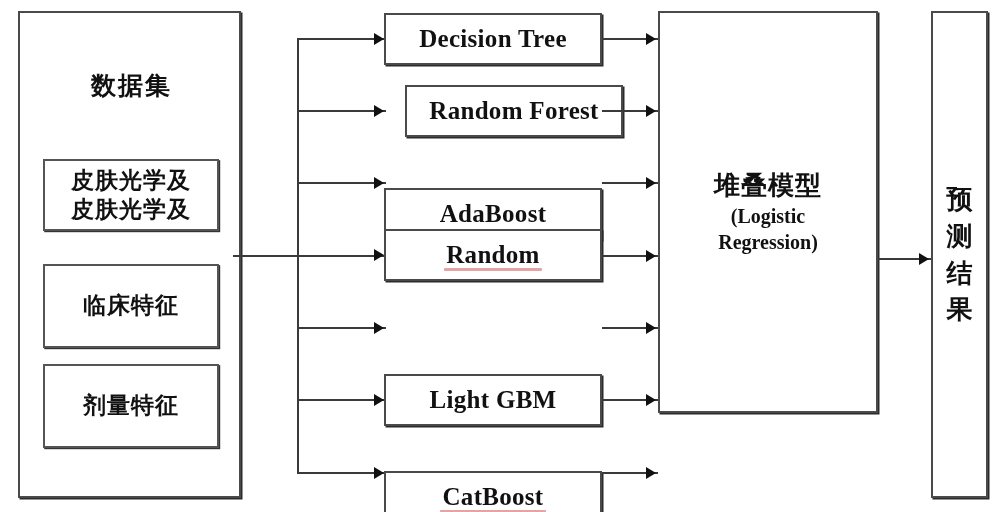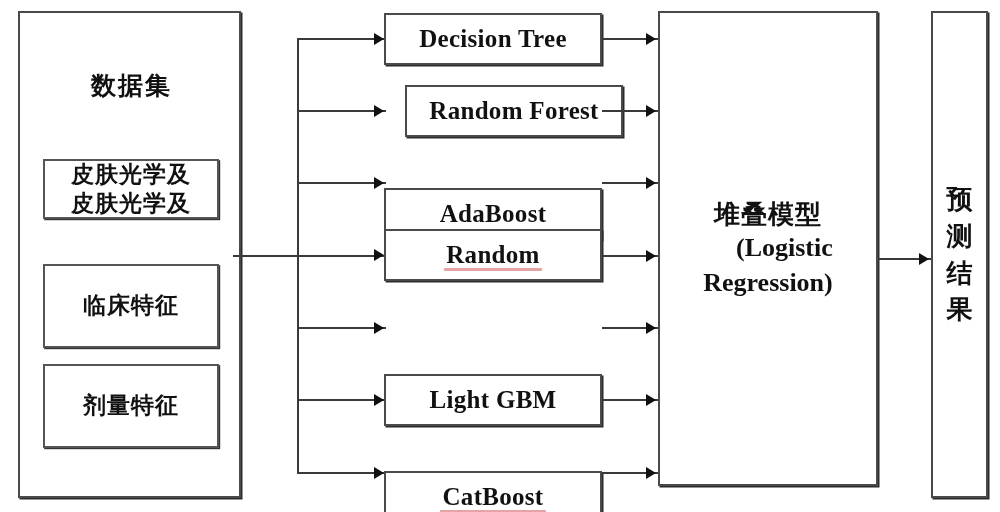--- a/index.html
+++ b/index.html
@@ -59,21 +59,21 @@
     border: 2px solid #555555;
     box-shadow: 1.2px 1.2px 0 0 #333333;
     display: flex;
     align-items: center;
     justify-content: center;
     text-align: center;
     font-size: 23px;
     line-height: 1.28;
     letter-spacing: 1px;
   }
-  #feature-box-0 { top: 146px; height: 60px; }
+  #feature-box-0 { top: 146px; height: 72px; }
   #feature-box-1 { top: 251px; height: 84px; }
   #feature-box-2 { top: 351px; height: 84px; }
 
   
   .model-box {
     left: 384px;
     width: 218px;
     height: 52px;
     display: flex;
     align-items: center;
@@ -94,38 +94,37 @@
     height: 3px;
     background: #e6a3a3;
     border-radius: 1px;
   }
 
   
   #stacking-box {
     left: 658px;
     top: 11px;
     width: 220px;
-    height: 475px;
+    height: 402px;
     display: flex;
     align-items: center;
     justify-content: center;
   }
   #stacking-text {
     text-align: center;
     line-height: 1.32;
   }
   #stacking-line-0 {
     display: block;
     font-size: 26px;
     letter-spacing: 1px;
   }
   #stacking-line-1, #stacking-line-2 {
     display: block;
-    font-size: 26px;
-    text-align: right;
+    font-size: 20px;
   }
 
   
   #prediction-box {
     left: 931px;
     top: 11px;
     width: 57px;
     height: 487px;
     display: flex;
     align-items: center;

